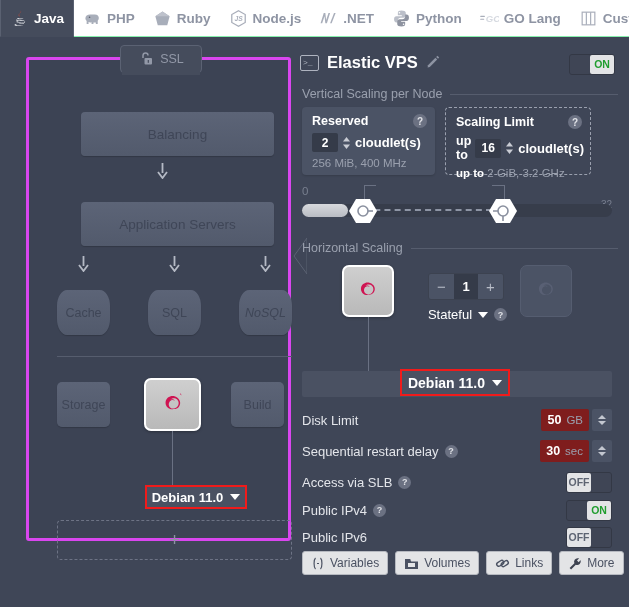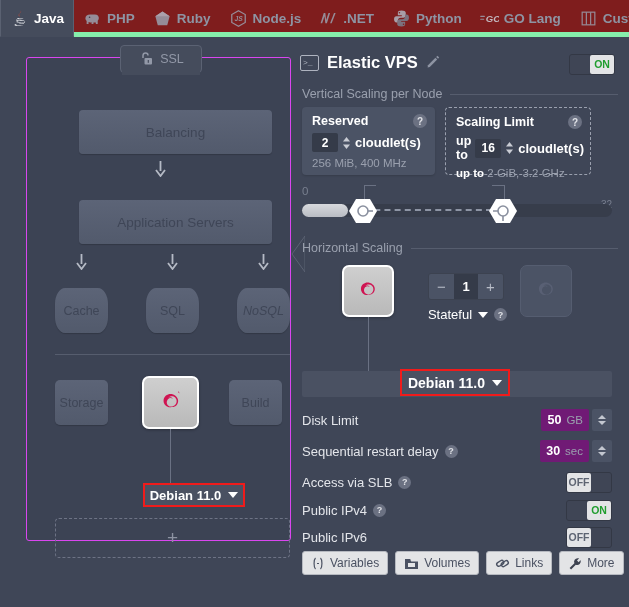--- a/index.html
+++ b/index.html
@@ -7,22 +7,22 @@
     width:629px; height:607px; overflow:hidden;
     background:#3f4657;
     font-family:"Liberation Sans", sans-serif;
     -webkit-font-smoothing:antialiased;
   }
   #app { position:relative; width:629px; height:607px; background:#3f4657; }
 
   
   .tabbar{
     position:absolute; left:0; top:0; width:629px; height:37px;
-    background:#7f1d1d;
-    border-bottom:5px solid #86efac;
+    background:#ffffff;
+    border-bottom:1px solid #86efac;
     display:flex; align-items:stretch;
   }
   .tab{
     display:flex; align-items:center; gap:5px;
     padding:0 9px; height:37px;
     color:#8e94a3; font-size:13.5px; font-weight:bold;
     position:relative; cursor:pointer; white-space:nowrap;
   }
   .tab.active{
     background:#454c5c; color:#ffffff;
@@ -35,21 +35,21 @@
 
   
   .body{ position:absolute; left:0; top:37px; width:629px; height:570px; }
 
   
   .left{
     position:absolute; left:8px; top:8px; width:283px; height:538px;
   }
   .topo{
     position:absolute; left:18px; top:12px; width:265px; height:484px;
-    border:1px solid #d946ef; border-radius:3px;
+    border:3px solid #d946ef; border-radius:3px;
     background:#3c4354;
   }
   
   .notch{
     position:absolute; left:264px; top:178px; width:14px; height:36px;
     overflow:hidden; pointer-events:none;
   }
   .notch svg{ display:block; }
 
   .ssl-tab{
@@ -270,21 +270,21 @@
 
   
   .row{
     position:absolute; left:6px; width:310px; height:22px;
     display:flex; align-items:center;
   }
   .row .rlabel{ color:#e3e5ea; font-size:13px; display:flex; align-items:center; gap:6px; }
   .row .rctl{ margin-left:auto; display:flex; align-items:center; }
   .field{
     display:flex; align-items:center; height:22px;
-    background:#701a75; border-radius:2px; padding:0 6px; gap:5px;
+    background:#7f1d1d; border-radius:2px; padding:0 6px; gap:5px;
   }
   .field .fv{ color:#ffffff; font-size:12.5px; font-weight:bold; }
   .field .fu{ color:#9aa0ae; font-size:11.5px; }
   .spinbtn{
     width:20px;height:22px;margin-left:3px;background:#4b5365;border-radius:2px;
     display:flex;flex-direction:column;align-items:center;justify-content:center;gap:2px;
     cursor:pointer;
   }
   .spinbtn i{ display:block; width:0;height:0;border-left:4px solid transparent;border-right:4px solid transparent; }
   .spinbtn i.up{ border-bottom:4px solid #c3c7d0; }

